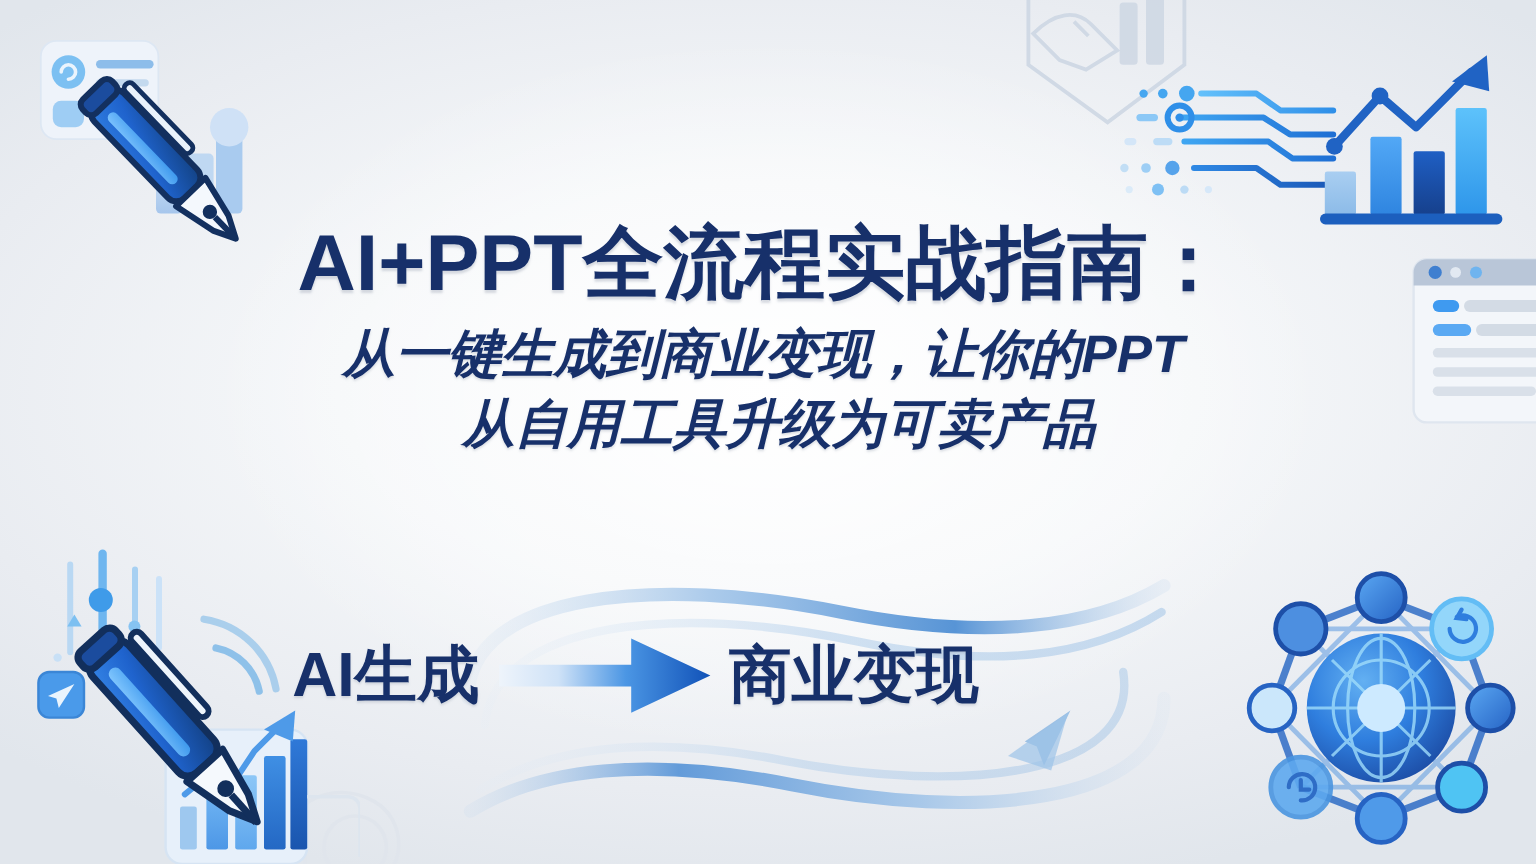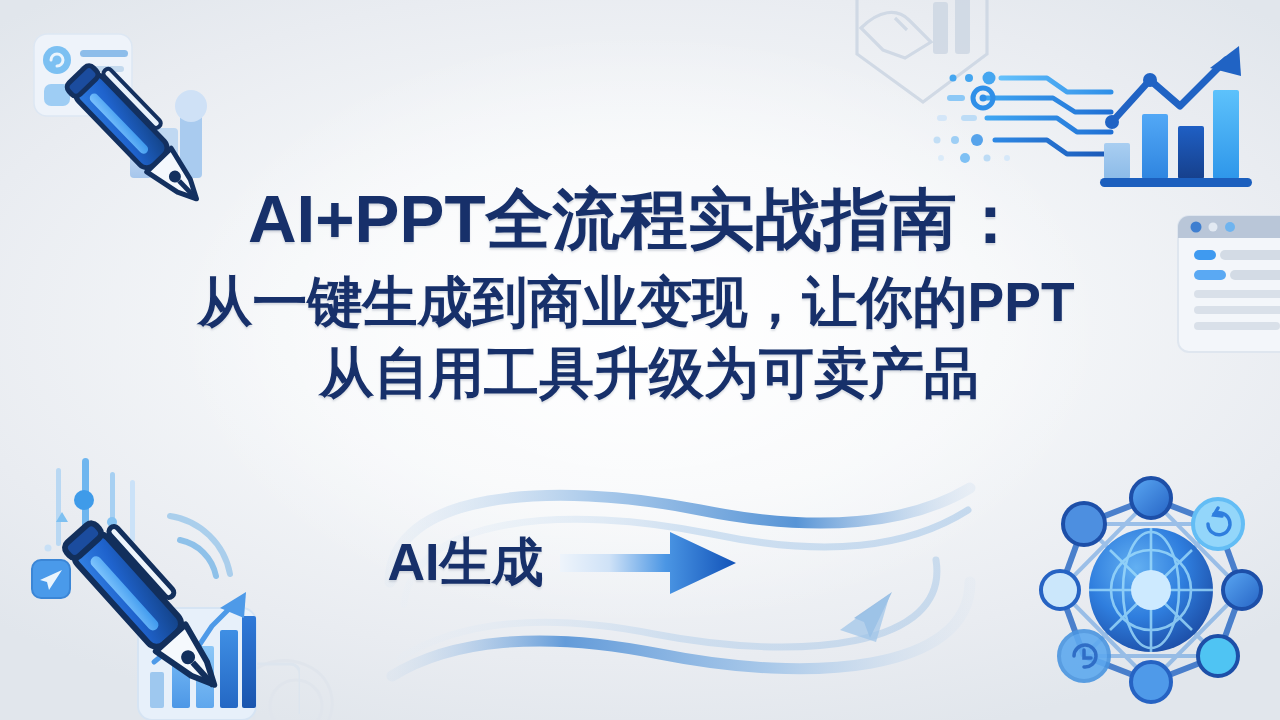--- a/index.html
+++ b/index.html
@@ -35,40 +35,40 @@
     font-size: 66px;
     font-weight: 700;
     letter-spacing: 0px;
     color: #17306a;
     line-height: 1.0;
     white-space: nowrap;
     text-shadow: 0 2px 2px rgba(120,130,150,0.28);
     transform: scaleX(1.02);
   }
   .sub-line {
-    font-size: 55px;
+    font-size: 44px;
     font-weight: 700;
     color: #17306a;
     line-height: 1.18;
     white-space: nowrap;
     text-shadow: 0 2px 2px rgba(120,130,150,0.25);
+    font-style: italic;
   }
   .sub-1 { margin-top: 18px; }
   .sub-2 { margin-top: 6px; margin-left: 26px; }
 
   .flow-block {
     position: absolute;
     left: 0;
     top: 528px;
     width: 1059px;
     display: flex;
     align-items: center;
     justify-content: center;
     z-index: 12;
-    padding-left: 40px;
   }
   .flow-label {
     font-size: 52px;
     font-weight: 700;
     color: #17306a;
     white-space: nowrap;
     text-shadow: 0 2px 2px rgba(120,130,150,0.25);
   }
   .flow-arrow {
     width: 180px;
@@ -427,15 +427,16 @@
       <defs>
         <linearGradient id="arrowGrad" x1="0%" y1="0%" x2="100%" y2="0%">
           <stop offset="0%" stop-color="#eef4fb"></stop>
           <stop offset="28%" stop-color="#cfe2f7"></stop>
           <stop offset="60%" stop-color="#4b96e4"></stop>
           <stop offset="100%" stop-color="#1152b8"></stop>
         </linearGradient>
       </defs>
       <path d="M2 24 L112 24 L112 2 L178 33 L112 64 L112 42 L2 42 Z" fill="url(#arrowGrad)"></path>
     </svg>
+    <div class="flow-label">商业变现</div>
   </div>
 
 </div>
 
 </body></html>

